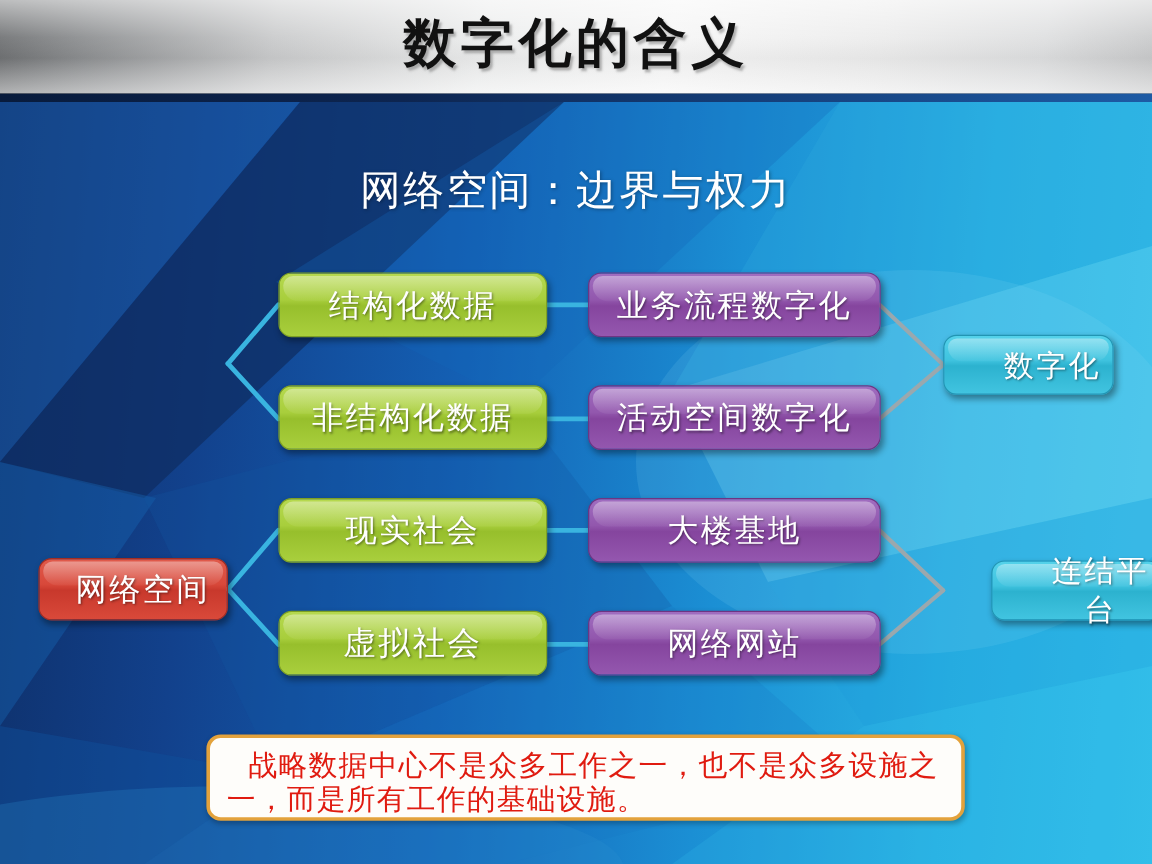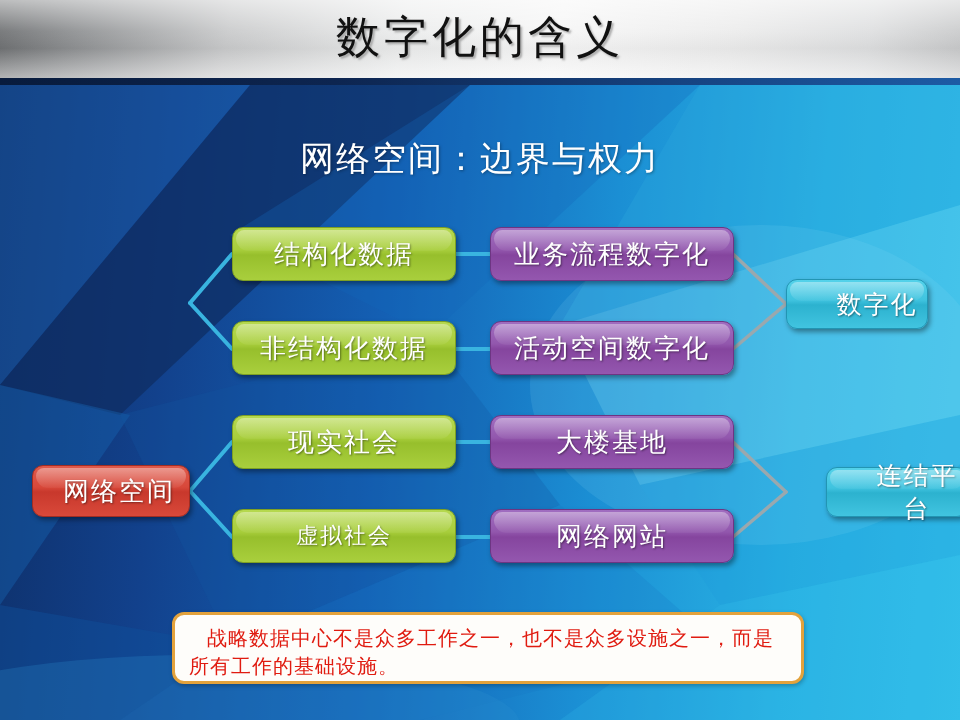--- a/index.html
+++ b/index.html
@@ -41,21 +41,21 @@
         rgba(0,0,0,0.03) 62%,
         rgba(255,255,255,0.45) 100%);
     pointer-events: none;
   }
   #title-text {
     position: absolute;
     left: 0; top: 6px;
     width: 960px;
     text-align: center;
     font-size: 44px;
-    font-weight: normal;
+    font-weight: bold;
     color: #111;
     letter-spacing: 4px;
     line-height: 62px;
     text-shadow: 2px 2px 2px rgba(120,120,120,0.55);
   }
   #title-underline {
     position: absolute;
     left: 0; top: 78px;
     width: 960px; height: 7px;
     background: linear-gradient(100deg, #081b3c 0%, #0d2550 35%, #16427f 70%, #1d5ba5 100%);
@@ -148,21 +148,21 @@
     background: #fefdfa;
     border: 3px solid #e3a23c;
     border-radius: 12px;
     box-sizing: border-box;
     padding: 9px 14px 0 14px;
     z-index: 6;
     box-shadow: 1px 2px 4px rgba(0,0,0,0.25);
   }
   #callout-text {
     color: #e01b10;
-    font-size: 20px;
+    font-size: 24px;
     line-height: 28px;
     text-indent: 18px;
     font-family: "DejaVu Serif", "Liberation Serif", serif;
     letter-spacing: 1px;
   }
 </style>
 </head>
 <body>
 
 <div id="slide">
@@ -221,21 +221,21 @@
 
   <div class="node node-green" style="left:232px; top:227px; width:224px; height:54px; font-size:26px;">
     <span>结构化数据</span>
   </div>
   <div class="node node-green" style="left:232px; top:415px; width:224px; height:54px; font-size:26px;">
     <span>现实社会</span>
   </div>
   <div class="node node-green" style="left:232px; top:321px; width:224px; height:54px; font-size:26px;">
     <span>非结构化数据</span>
   </div>
-  <div class="node node-green" style="left:232px; top:509px; width:224px; height:54px; font-size:22px;">
+  <div class="node node-green" style="left:232px; top:509px; width:224px; height:54px; font-size:27px;">
     <span>虚拟社会</span>
   </div>
 
   <div class="node node-purple" style="left:490px; top:227px; width:244px; height:54px; font-size:26px;">
     <span>业务流程数字化</span>
   </div>
   <div class="node node-purple" style="left:490px; top:321px; width:244px; height:54px; font-size:26px;">
     <span>活动空间数字化</span>
   </div>
   <div class="node node-purple" style="left:490px; top:415px; width:244px; height:54px; font-size:26px;">

